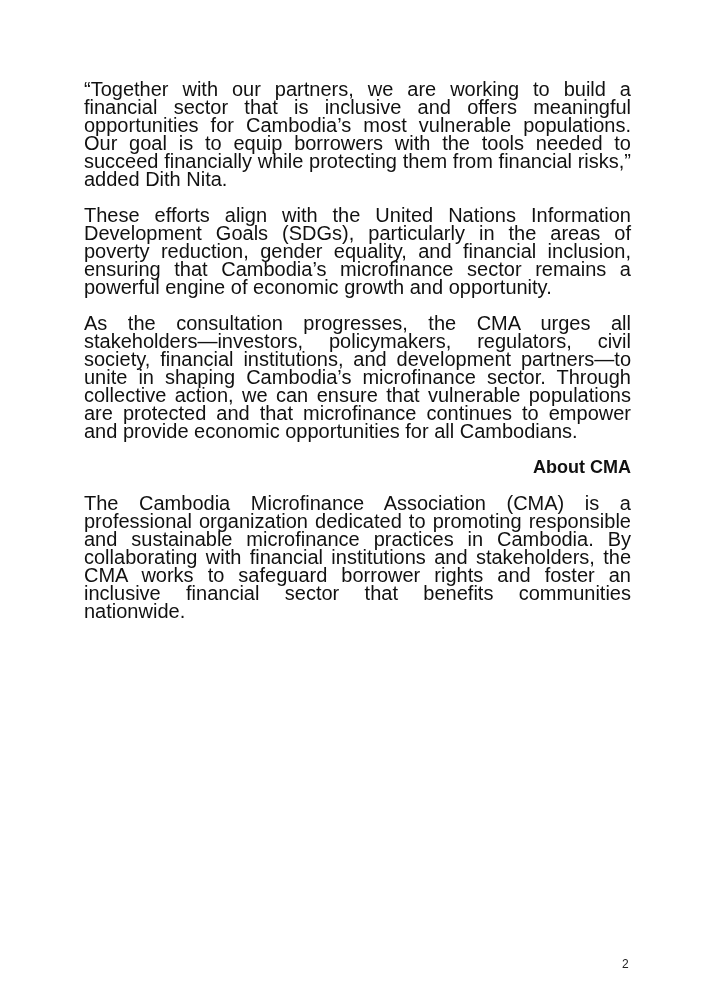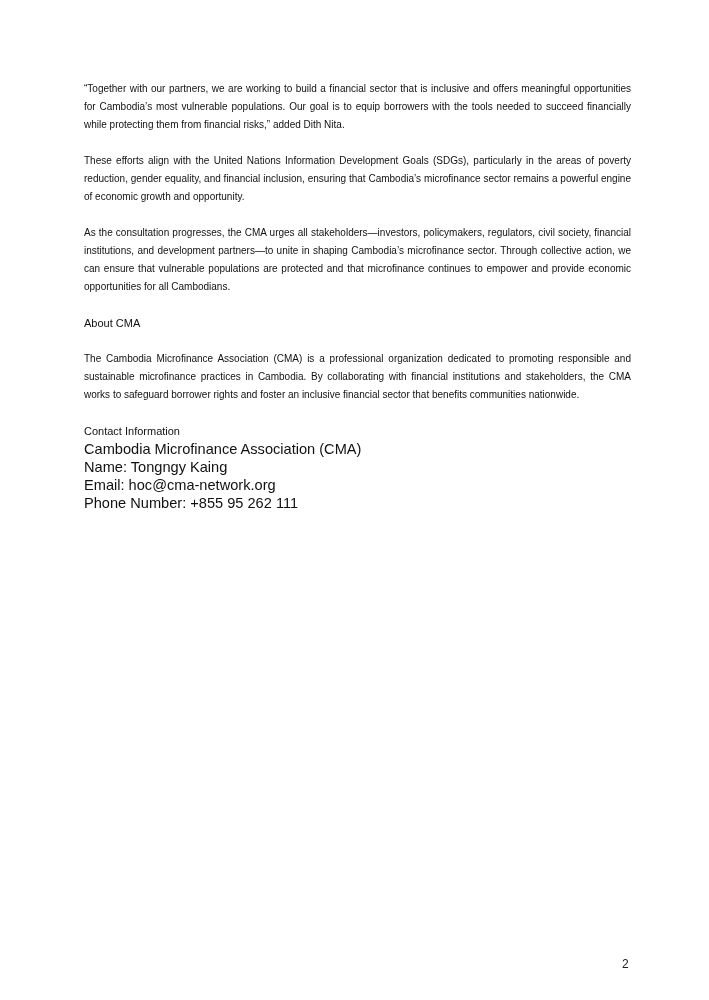--- a/index.html
+++ b/index.html
@@ -1,37 +1,30 @@
 <!DOCTYPE html>
 <html><head>
 <meta charset="utf-8">
 <style>
   html, body { margin:0; padding:0; background:#ffffff; }
   body { width:709px; height:1000px; position:relative; overflow:hidden;
     font-family:"Liberation Sans", sans-serif; color:#111; }
   .page { position:absolute; left:84px; top:80px; width:547px; }
-  p { margin:0 0 18px 0; font-size:10px; line-height:18px; text-align:justify; }
-  .heading { font-weight:normal; font-size:11px; line-height:18px; margin:0 0 18px 0; }
+  p { margin:0 0 18px 0; font-size:20px; line-height:18px; text-align:justify; }
+  .heading { font-weight:bold; font-size:18px; line-height:18px; margin:0 0 18px 0;text-align:right; }
   .contact { font-size:14.6px; line-height:18px; }
   .contact .heading { margin:0; }
   .pagenum { position:absolute; left:622px; top:957px; font-size:12px; font-family:"Liberation Sans", sans-serif; color:#222; }
 </style>
 </head>
 <body>
 
 <div class="page">
   <p>“Together with our partners, we are working to build a financial sector that is inclusive and offers meaningful opportunities for Cambodia’s most vulnerable populations. Our goal is to equip borrowers with the tools needed to succeed financially while protecting them from financial risks,” added Dith Nita.</p>
   <p>These efforts align with the United Nations Information Development Goals (SDGs), particularly in the areas of poverty reduction, gender equality, and financial inclusion, ensuring that Cambodia’s microfinance sector remains a powerful engine of economic growth and opportunity.</p>
   <p>As the consultation progresses, the CMA urges all stakeholders—investors, policymakers, regulators, civil society, financial institutions, and development partners—to unite in shaping Cambodia’s microfinance sector. Through collective action, we can ensure that vulnerable populations are protected and that microfinance continues to empower and provide economic opportunities for all Cambodians.</p>
 
   <div class="heading">About CMA</div>
   <p>The Cambodia Microfinance Association (CMA) is a professional organization dedicated to promoting responsible and sustainable microfinance practices in Cambodia. By collaborating with financial institutions and stakeholders, the CMA works to safeguard borrower rights and foster an inclusive financial sector that benefits communities nationwide.</p>
 
-  <div class="contact">
-    <div class="heading">Contact Information</div>
-    <div>Cambodia Microfinance Association (CMA)</div>
-    <div>Name: Tongngy Kaing</div>
-    <div>Email: hoc@cma-network.org</div>
-    <div>Phone Number: +855 95 262 111</div>
-  </div>
 </div>
 
 <div class="pagenum">2</div>
 
 </body></html>

